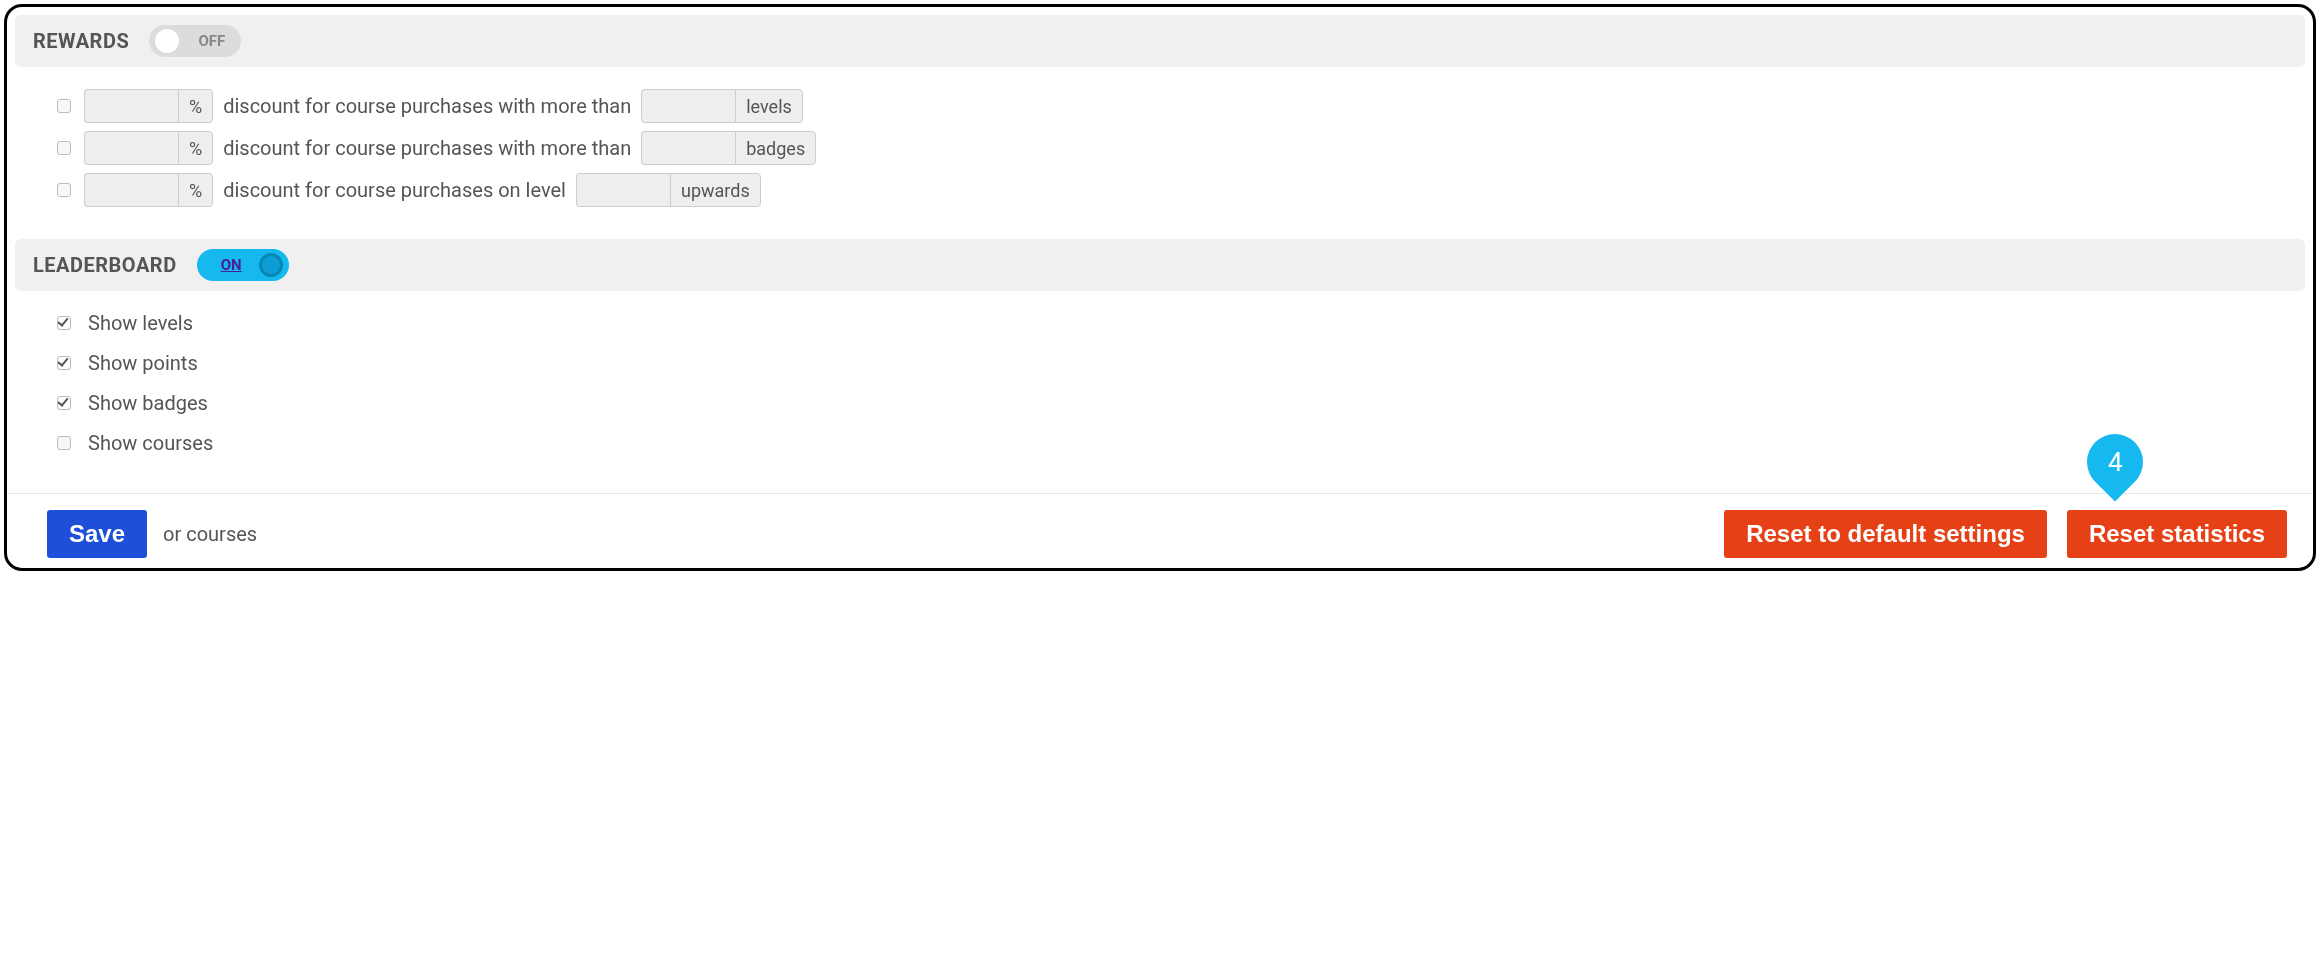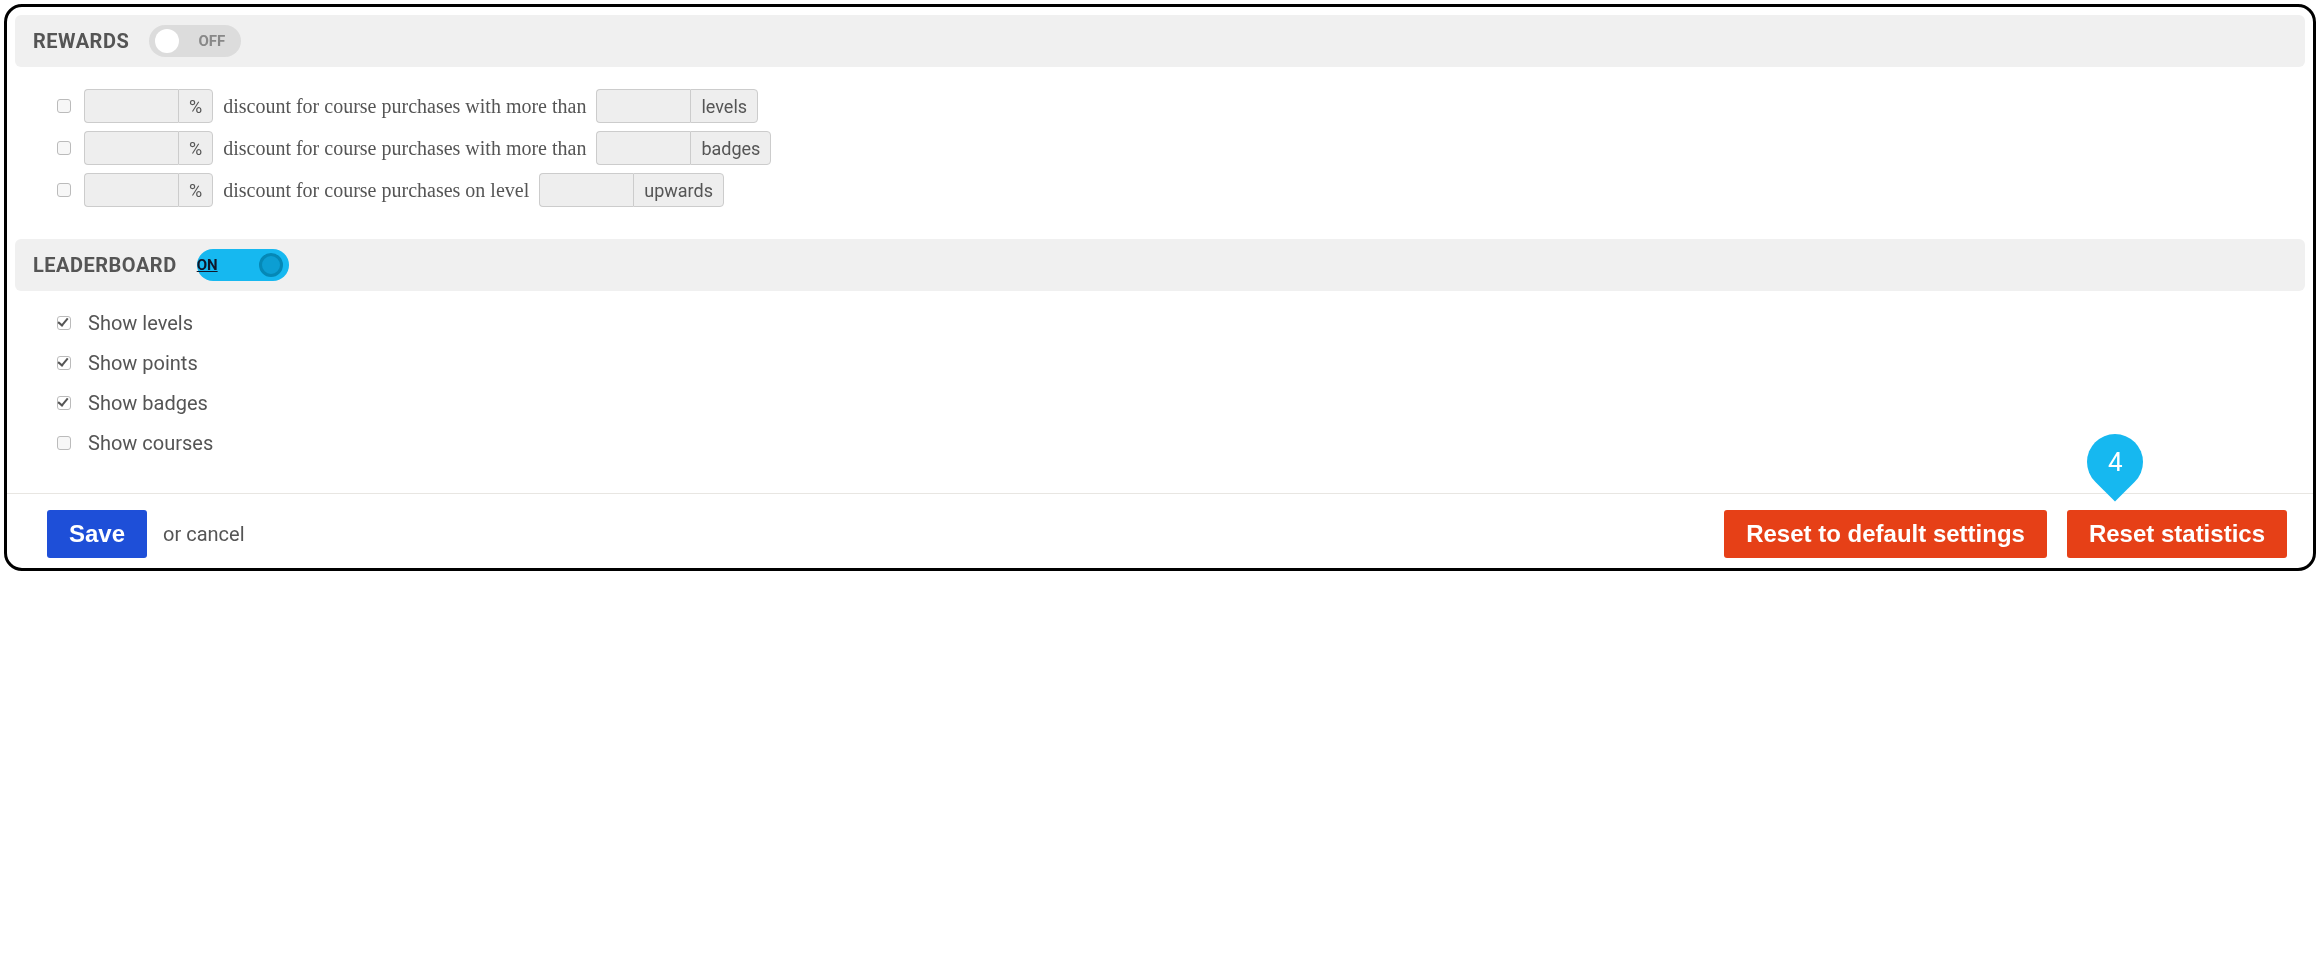--- a/index.html
+++ b/index.html
@@ -52,21 +52,21 @@
   }
   .toggle.off .knob { left: 6px; }
   .toggle.on  .knob { right: 6px; border: 3px solid #0588b6; background:#0c9ed3; box-sizing:border-box; }
   .toggle .label {
     font-weight: 700;
     font-size: 15px;
     color: #888;
     position: absolute;
   }
   .toggle.off .label { right: 16px; }
-  .toggle.on  .label { left: 0; color:#0f172a;text-decoration:underline; }
+  .toggle.on  .label { left: 24px; color:#4c1d95;text-decoration:underline; }
 
   .section-body { padding: 6px 30px 16px 46px; }
   .reward-row {
     display: flex;
     align-items: center;
     gap: 10px;
     margin: 8px 0;
     font-size: 20px;
     color: #555;
   }
@@ -93,21 +93,21 @@
     background:#eee;
     padding:0 8px; font-size:16px;
   }
   .ig .addon {
     height:34px; min-width:34px; padding:0 10px;
     border:1px solid #ccc; border-radius:0 4px 4px 0;
     background:#eee; color:#555;
     display:inline-flex; align-items:center; justify-content:center;
     font-size:18px;
   }
-  .reward-row .text { white-space:nowrap;font-family:Liberation Serif, serif; }
+  .reward-row .text { white-space:nowrap; }
 
   .lb-list { padding: 4px 30px 16px 46px; }
   .lb-row { display:flex; align-items:center; gap:14px; font-size:20px; color:#555; margin:16px 0; }
 
   .footer {
     display:flex; align-items:center; justify-content:space-between;
     border-top:1px solid #e8e6e2;
     padding: 16px 26px 10px 40px;
     margin-top: 6px;
   }
@@ -213,21 +213,21 @@
   </div>
 
   <div class="balloon">
     <span>4</span>
   </div>
 
   <div class="footer">
     <div class="footer-left">
       <button class="btn btn-primary">Save</button>
       <span class="linkish">
-        <span>or </span><a href="#">cancel</a>
+        <span>or </span><a href="#">courses</a>
       </span>
     </div>
     <div class="footer-right">
       <button class="btn btn-danger">Reset to default settings</button>
       <button class="btn btn-danger">Reset statistics</button>
     </div>
   </div>
 
 </div>
 

